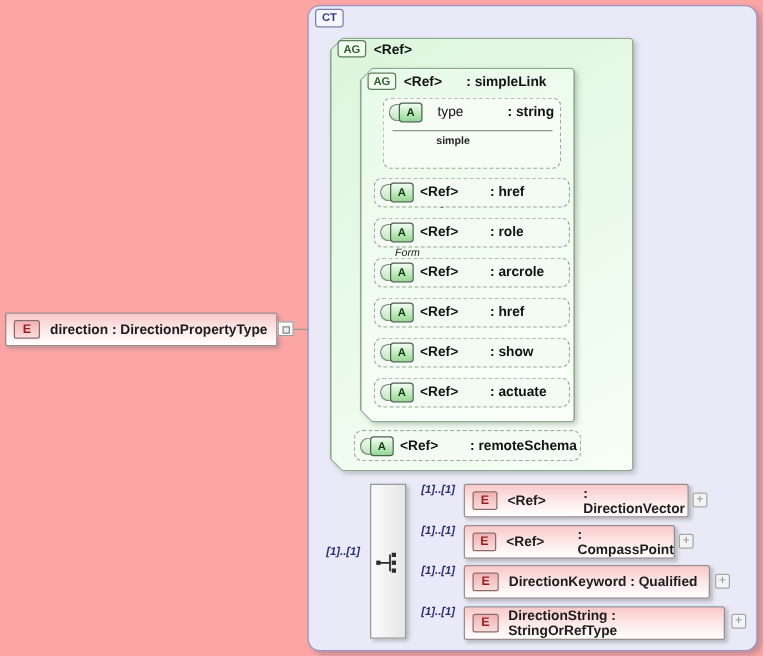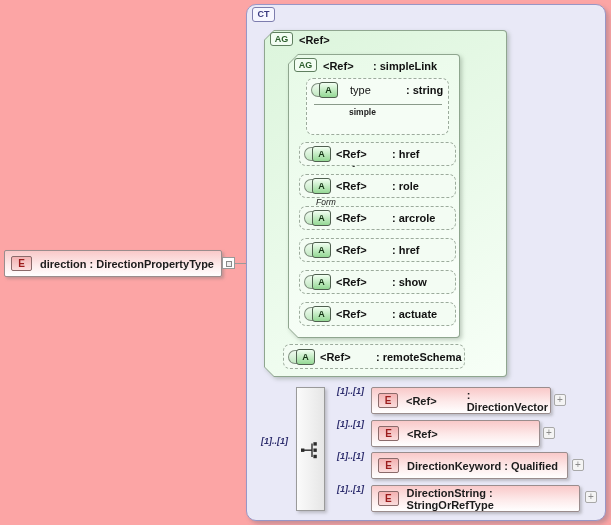--- a/index.html
+++ b/index.html
@@ -226,20 +226,21 @@
     <span class="badge e-badge">E</span>
     <span class="ref">&lt;Ref&gt;</span>
     <span class="typ">: DirectionVector</span>
   </div>
   <div class="plus-btn" style="left:554px;top:394px;">+</div>
 
   <div class="card" style="left:337px;top:419px;">[1]..[1]</div>
   <div class="el-box" style="left:371px;top:420px;width:169px;height:27px;">
     <span class="badge e-badge">E</span>
     <span class="ref">&lt;Ref&gt;</span>
+    <span class="typ">: CompassPoint</span>
   </div>
   <div class="plus-btn" style="left:543px;top:427px;">+</div>
 
   <div class="card" style="left:337px;top:451px;">[1]..[1]</div>
   <div class="el-box" style="left:371px;top:452px;width:197px;height:27px;">
     <span class="badge e-badge">E</span>
     <span class="lbl">DirectionKeyword : Qualified</span>
   </div>
   <div class="plus-btn" style="left:572px;top:459px;">+</div>
 

